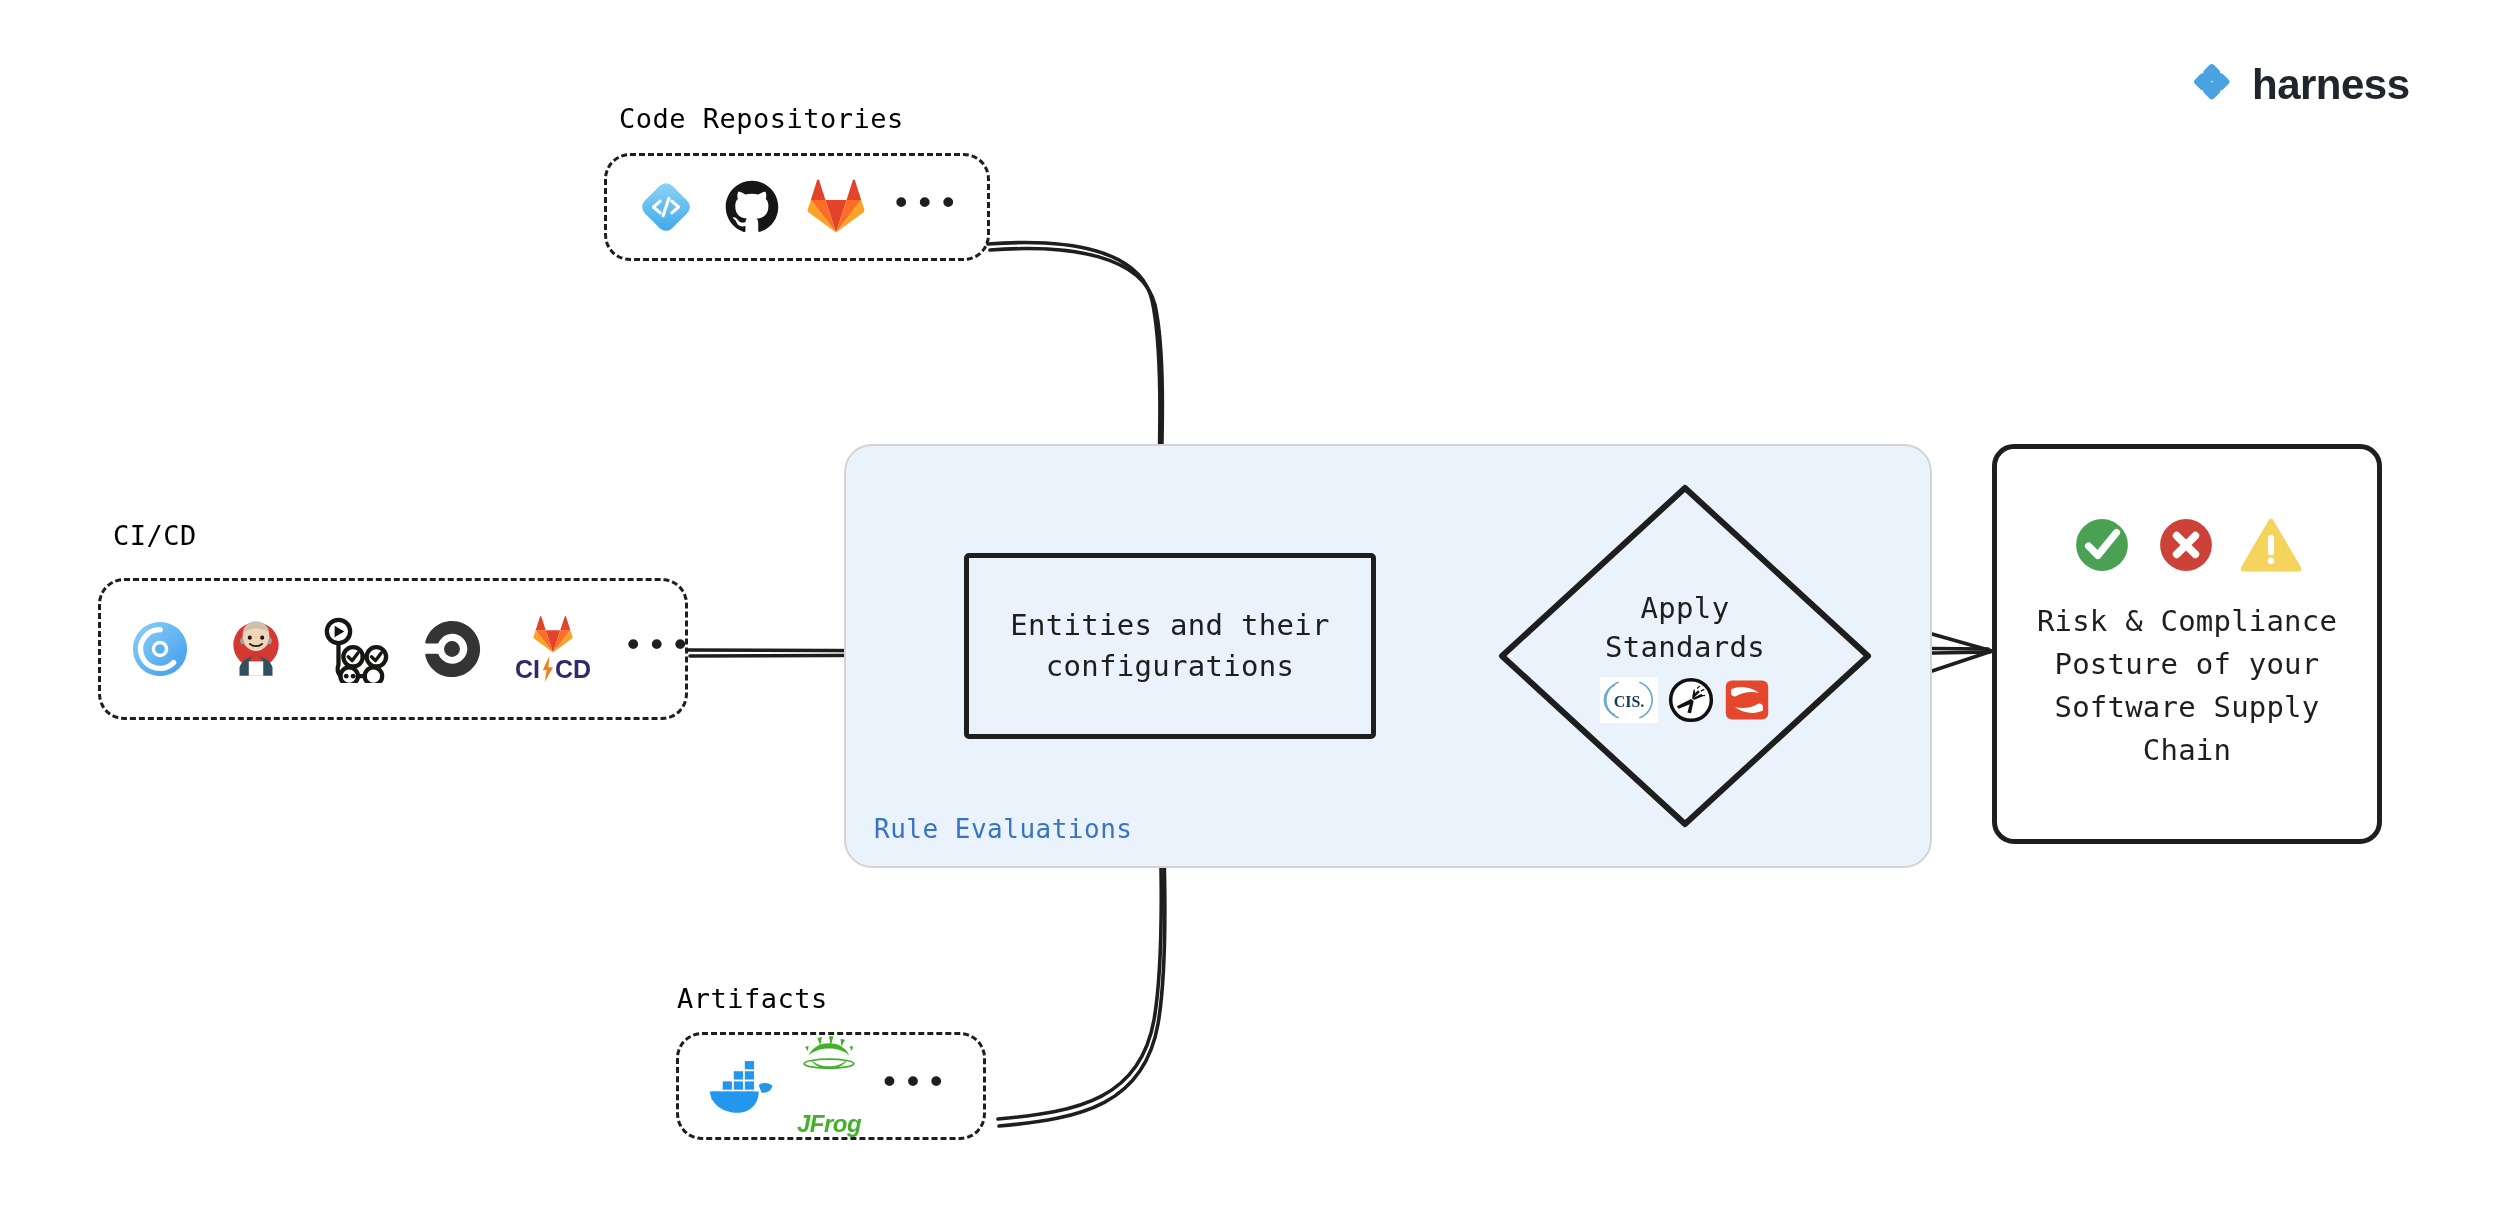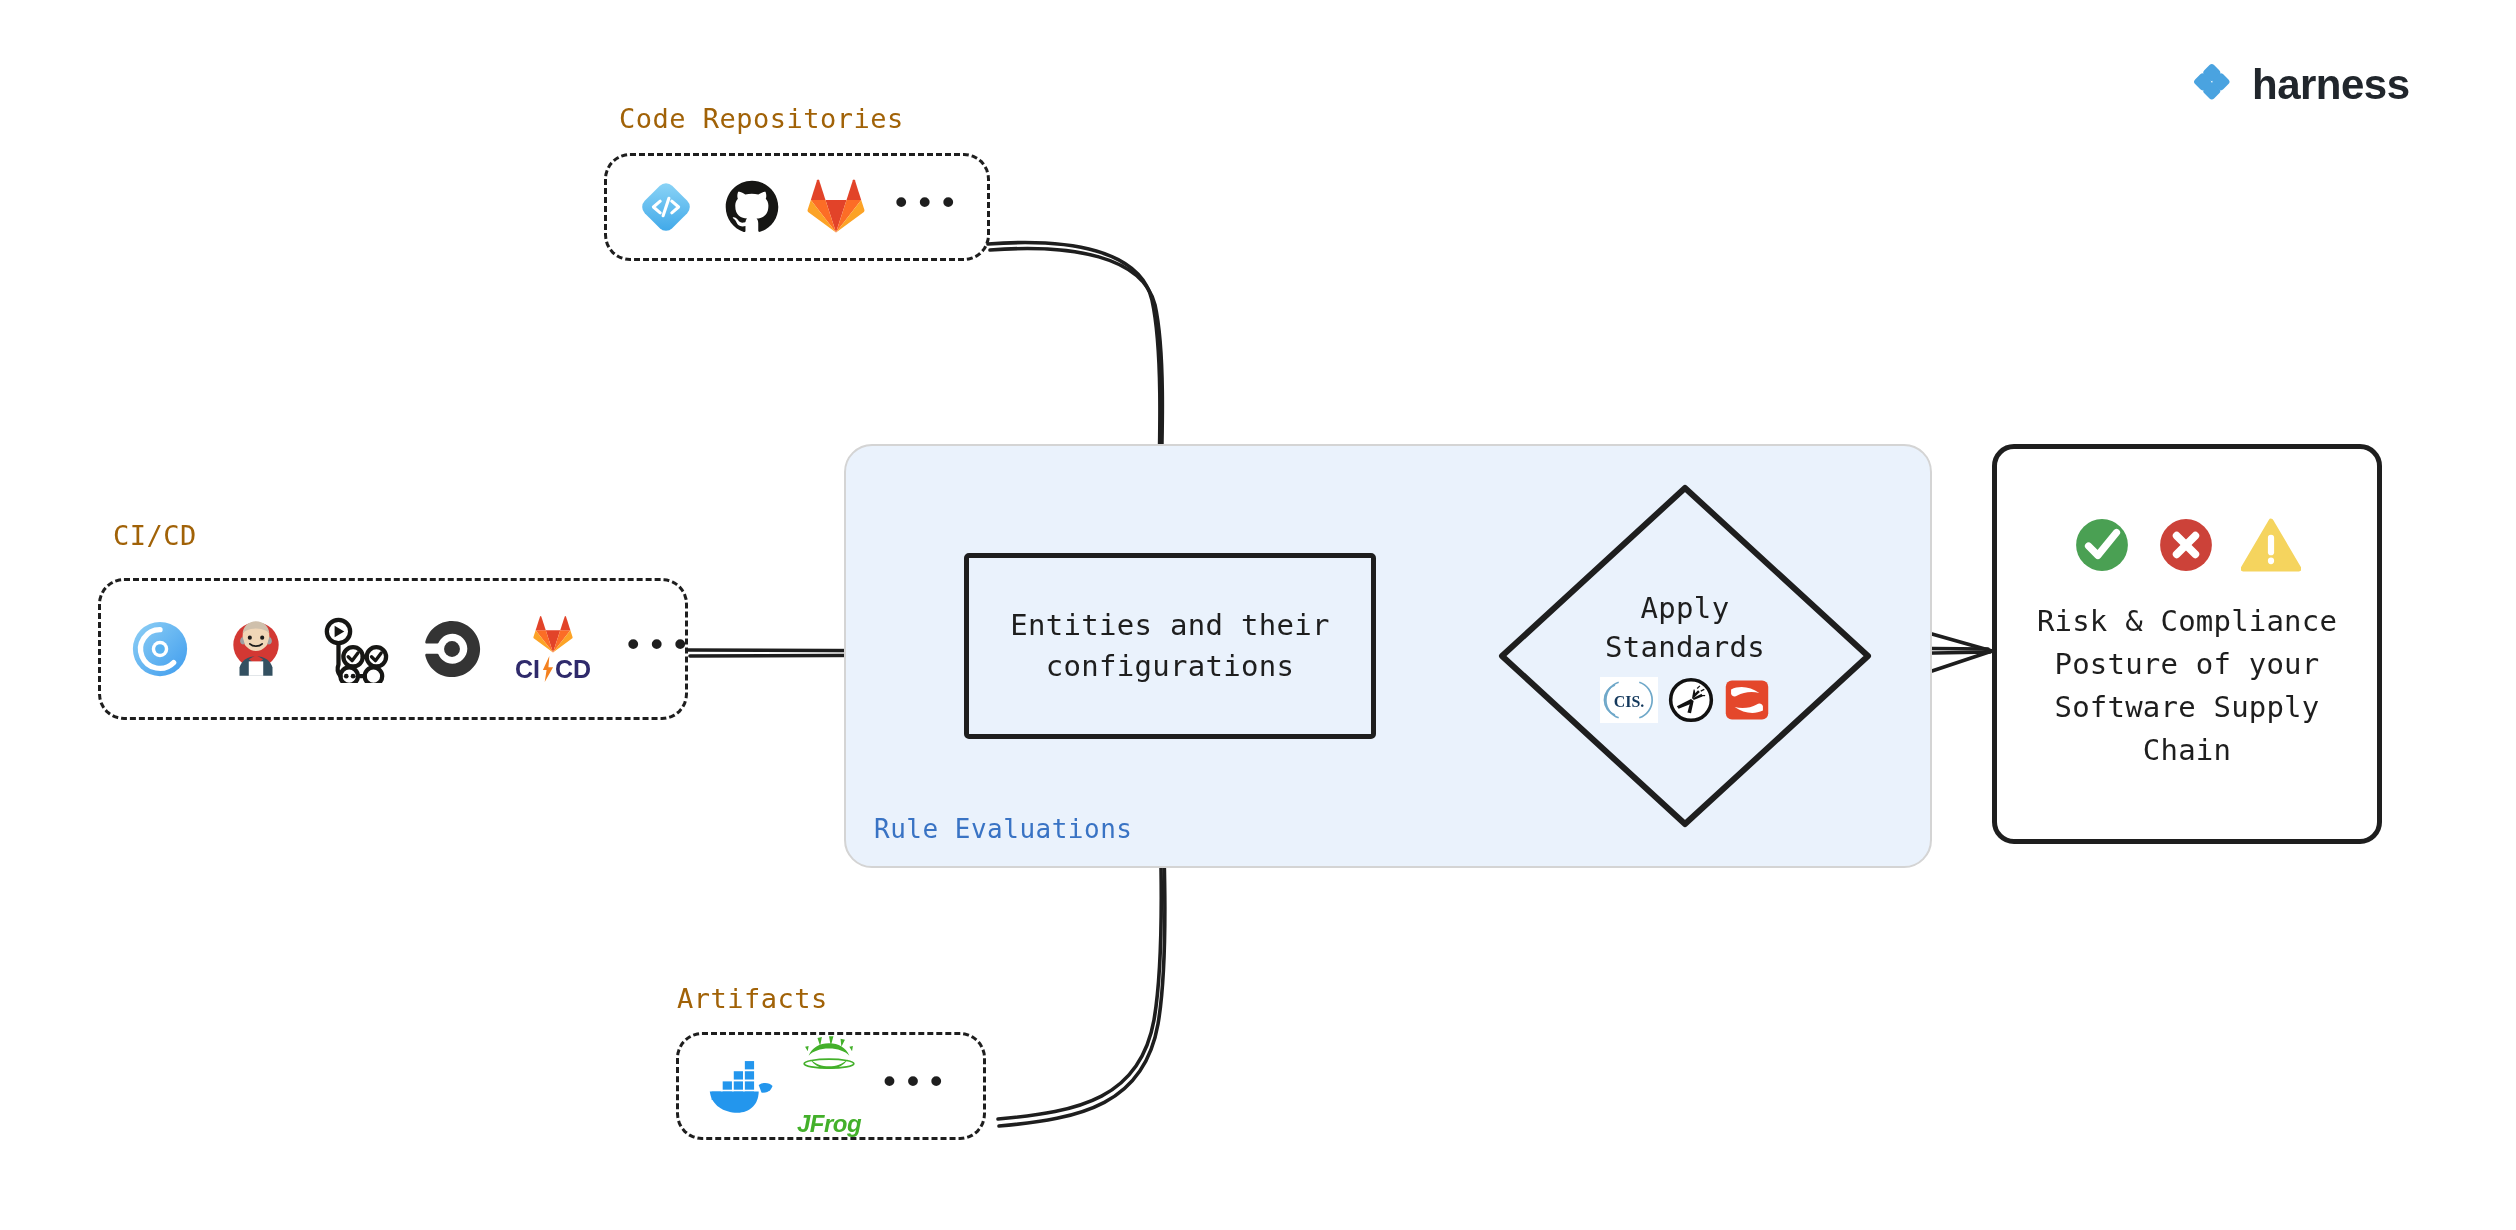--- a/index.html
+++ b/index.html
@@ -13,21 +13,21 @@
     color: #1e1e1e;
   }
   .canvas { position: absolute; inset: 0; }
 
   
   .brand { position: absolute; left: 2192px; top: 62px; display: flex; align-items: center; gap: 14px; }
   .brand-mark { width: 46px; height: 46px; }
   .brand-text { font-family: "Liberation Sans", sans-serif; font-weight: 700; font-size: 42px; letter-spacing: -0.5px; color: #21262c; line-height: 1; }
 
   
-  .grp-label { position: absolute; font-size: 27px; letter-spacing: 0.5px; color: #a16207; white-space: nowrap; }
+  .grp-label { position: absolute; font-size: 27px; letter-spacing: 0.5px; color: #000000; white-space: nowrap; }
 
   
   .dashed-box {
     position: absolute;
     border: 3.5px dashed #1e1e1e;
     border-radius: 26px;
     display: flex; align-items: center;
     box-sizing: border-box;
     background: transparent;
   }

